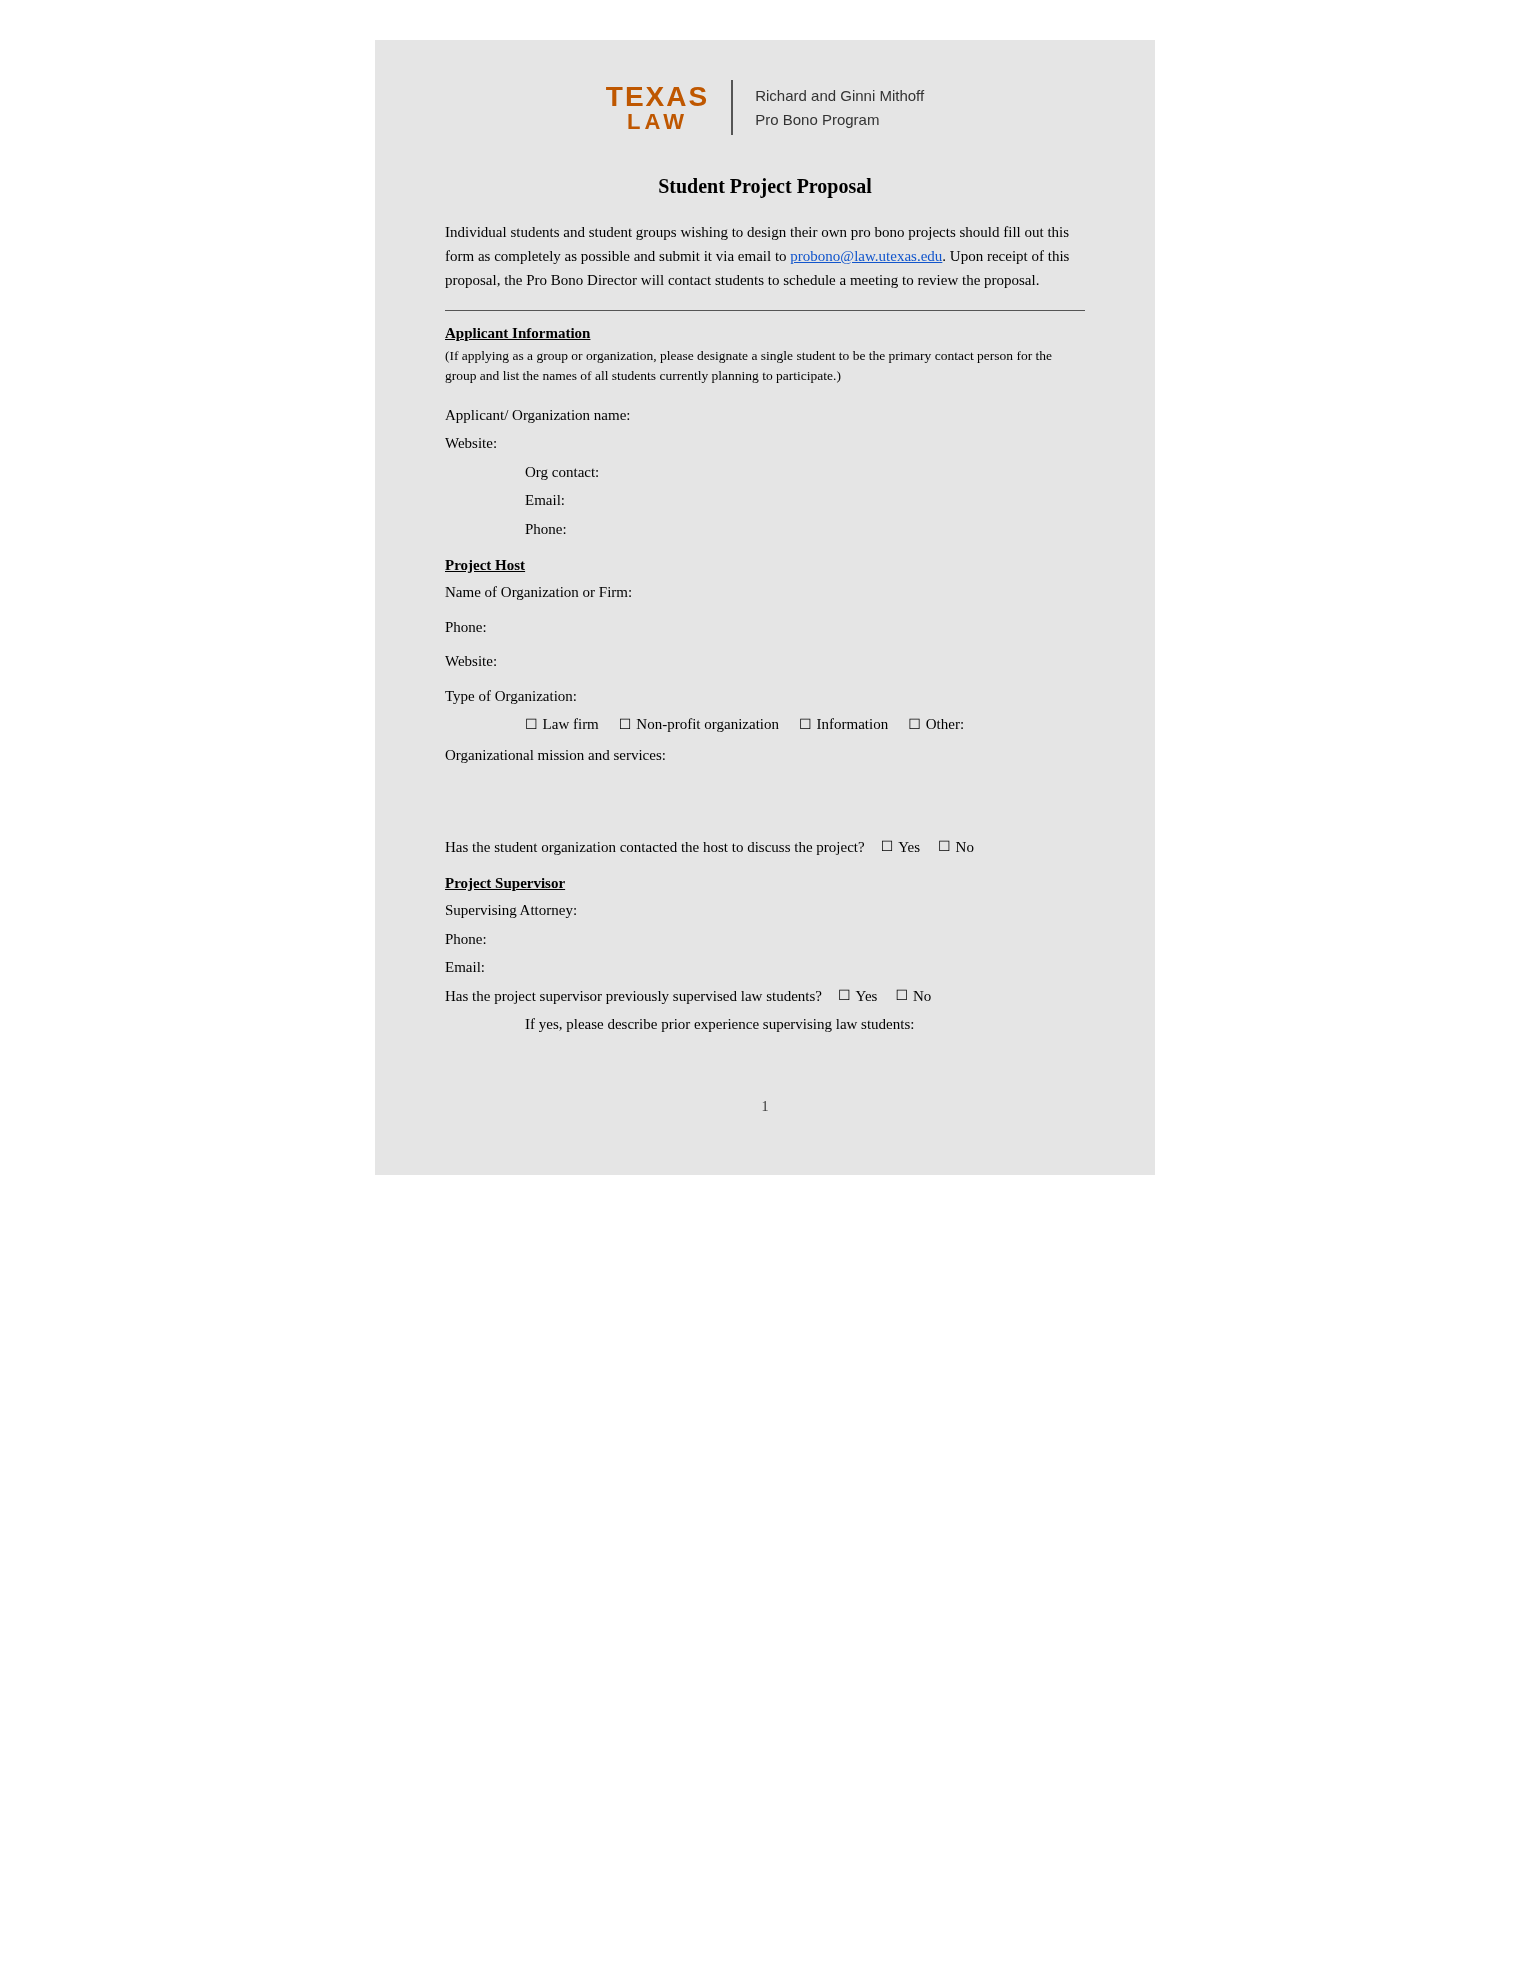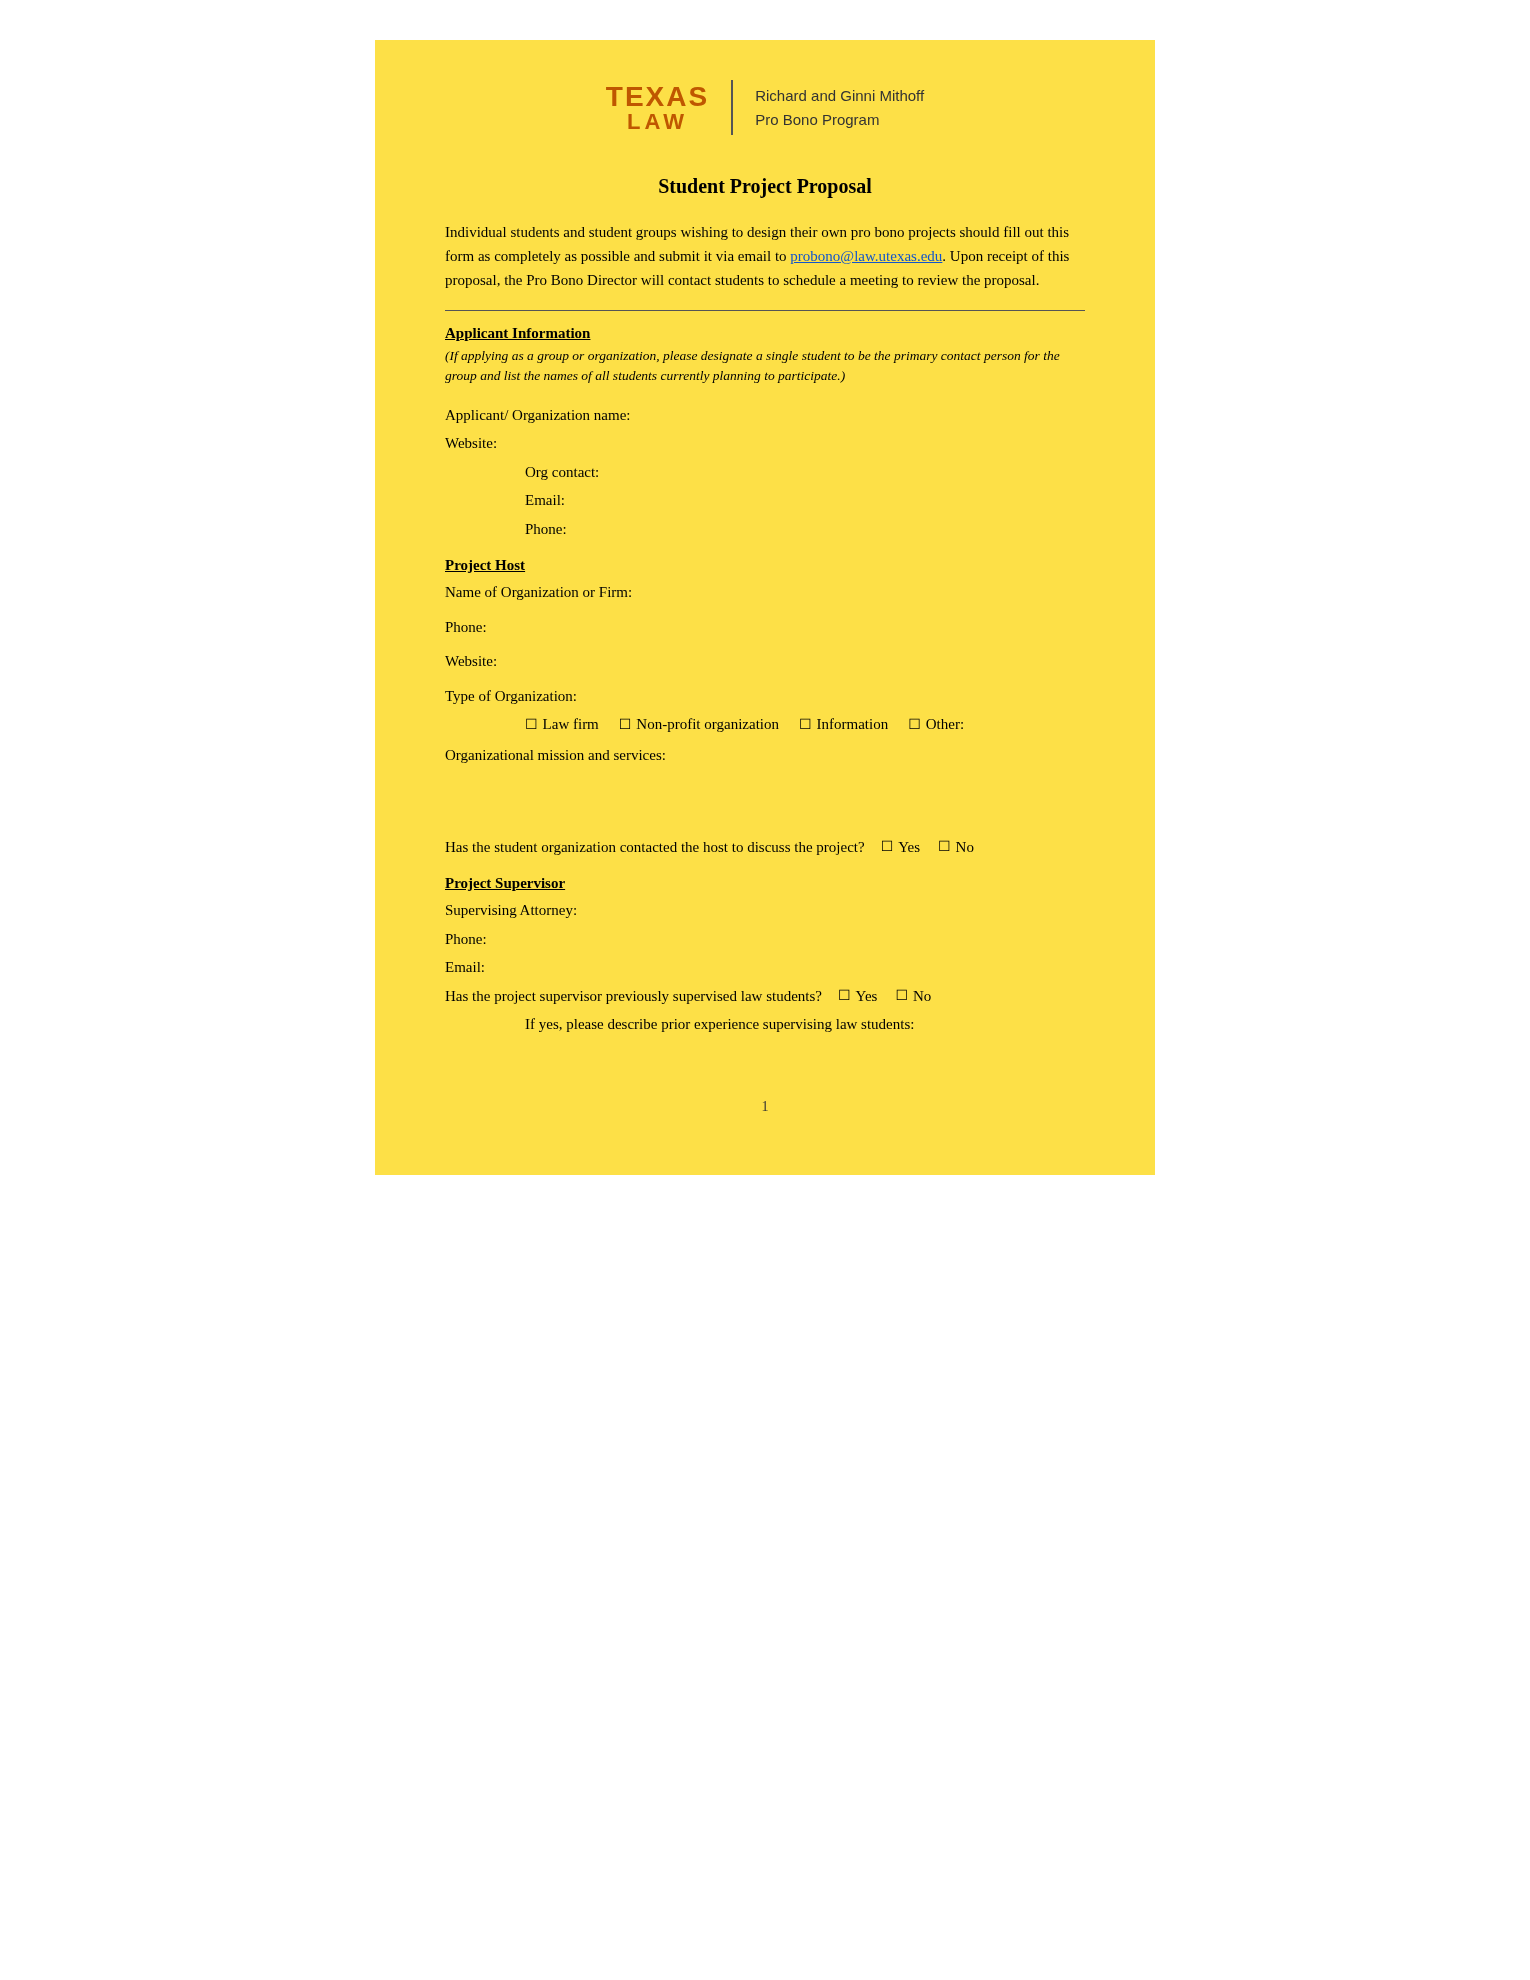--- a/index.html
+++ b/index.html
@@ -13,21 +13,21 @@
       font-family: "Times New Roman", Times, serif;
       font-size: 15px;
       color: #000;
       display: flex;
       justify-content: center;
       padding: 40px 20px;
     }
 
     .page {
       width: 780px;
-      background: #fde047;
+      background: #e5e5e5;
       padding: 40px 70px 60px 70px;
       position: relative;
     }
 
     
     .header {
       display: flex;
       justify-content: center;
       align-items: center;
       margin-bottom: 40px;
@@ -103,21 +103,20 @@
 
     
     .section-heading {
       font-size: 15px;
       font-weight: bold;
       text-decoration: underline;
       margin-bottom: 4px;
     }
 
     .section-note {
-      font-style: italic;
       font-size: 13.5px;
       line-height: 1.5;
       margin-bottom: 14px;
     }
 
     
     .form-field {
       font-size: 15px;
       line-height: 1.9;
     }

